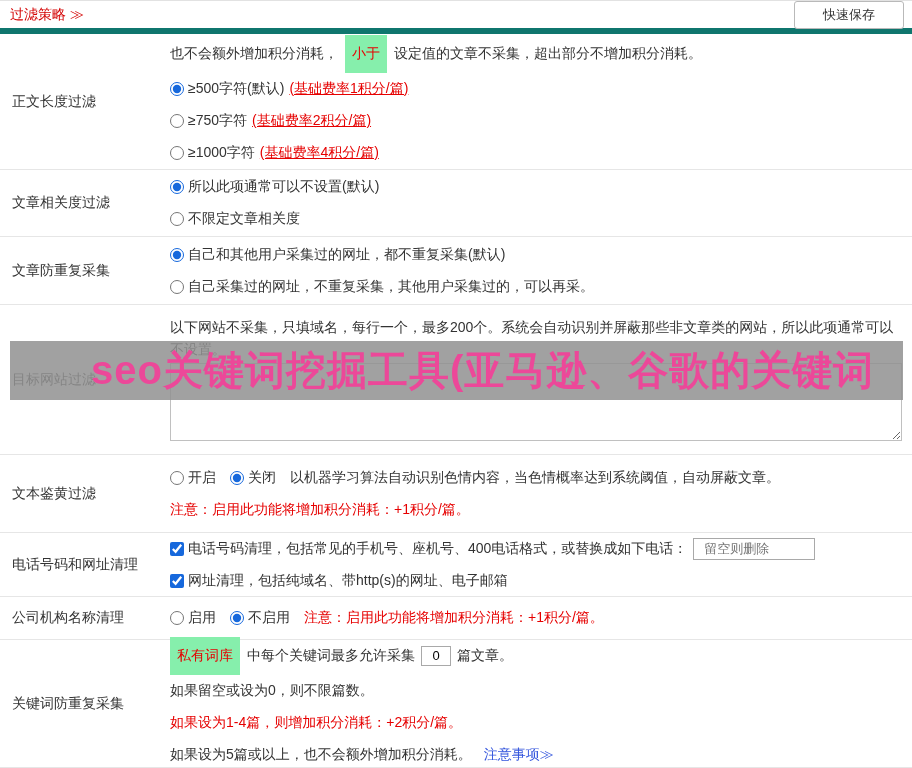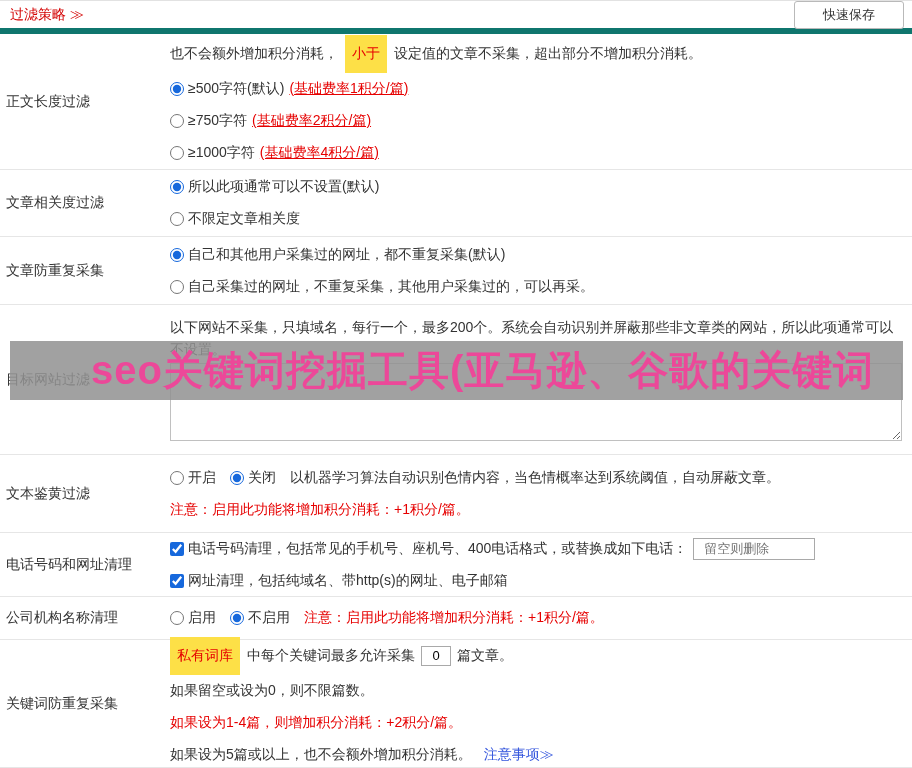--- a/index.html
+++ b/index.html
@@ -41,30 +41,30 @@
   .r2 { height: 67px; }
   .r3 { height: 68px; }
   .r4 { height: 150px; }
   .r5 { height: 78px; }
   .r6 { height: 64px; }
   .r7 { height: 43px; }
   .r8 { height: 128px; }
   .row-label {
     width: 170px;
     flex-shrink: 0;
-    padding-left: 6px;
+    padding-left: 12px;
     color: #333;
   }
   .row-content { flex: 1; padding-right: 10px; }
   .line { min-height: 32px; display: flex; align-items: center; flex-wrap: wrap; }
   .desc-line { line-height: 22px; min-height: 0; display: block; }
   .red { color: #e60000; }
   .red-underline { color: #e60000; text-decoration: underline; margin-left: 5px; }
   .hl {
-    background: #fde047;
+    background: #86efac;
     color: #e60000;
     padding: 10px 7px;
     margin: 0 7px;
   }
   .hl-first { margin-left: 0; }
   input[type=radio], input[type=checkbox] {
     accent-color: #1668dc;
     width: 14px; height: 14px;
     margin-right: 4px;
     cursor: pointer;

